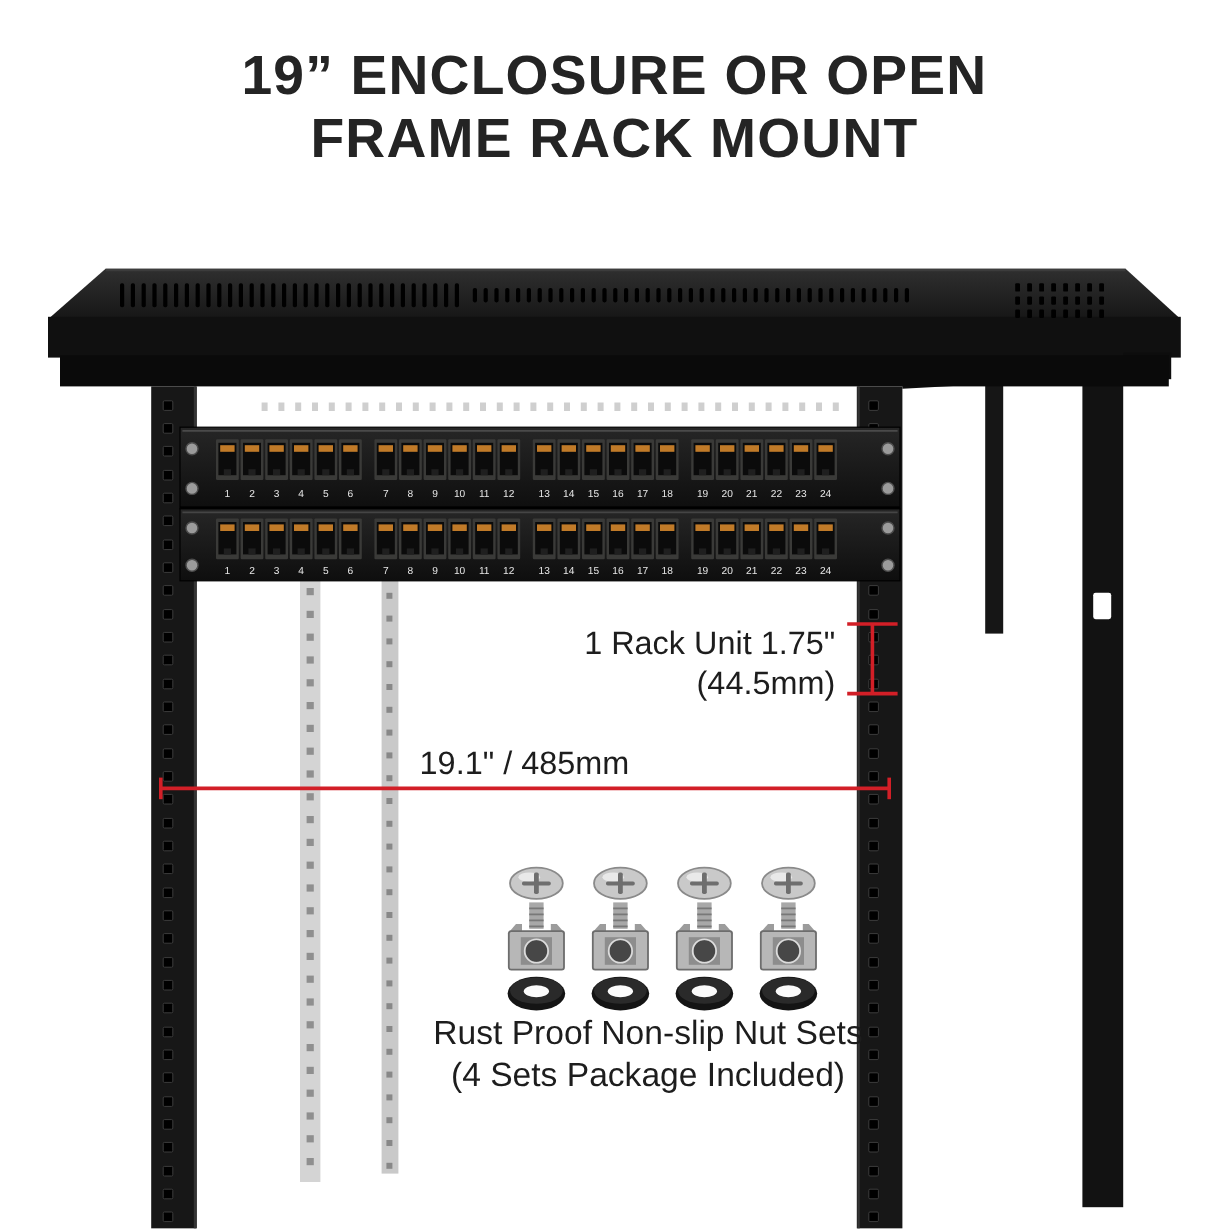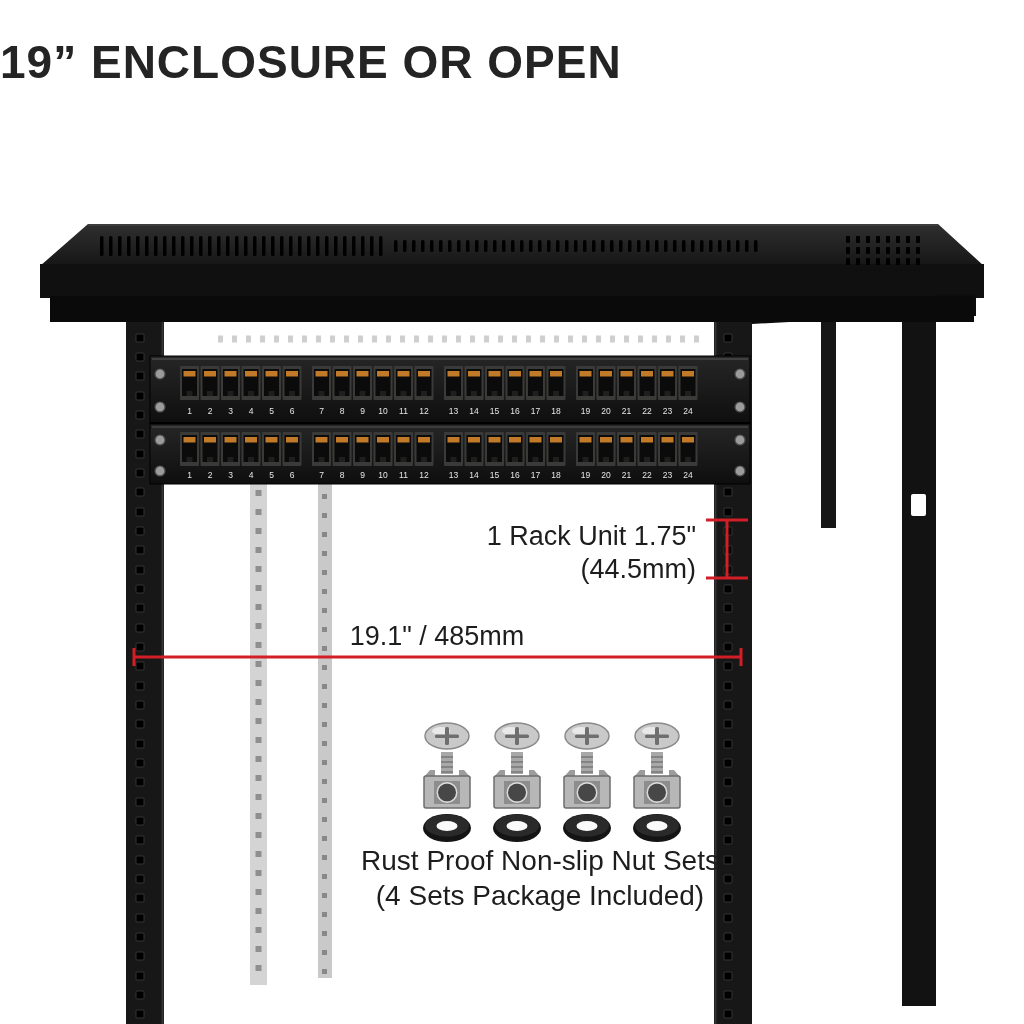--- a/index.html
+++ b/index.html
@@ -1,32 +1,33 @@
 <!DOCTYPE html>
 <html><head>
 <meta charset="utf-8">
 <style>
   html,body{margin:0;padding:0;background:#fff;}
   .stage{position:relative;width:1024px;height:1024px;background:#fff;overflow:hidden;
          font-family:"Liberation Sans",sans-serif;}
-  .title{position:absolute;top:36px;left:0;right:0;text-align:left;
+  .title{position:absolute;top:36px;left:0;right:0;text-align:center;
          font-weight:800;font-size:46px;line-height:1.16;color:#242424;letter-spacing:1px;}
   .scene{position:absolute;left:0;top:0;}
   svg text{font-family:"Liberation Sans",sans-serif;}
   .anno{font-size:27px;fill:#1d1d1d;}
   .caption{font-size:28px;fill:#1d1d1d;}
   .red-line line{stroke:#d21f27;stroke-width:3;}
 </style>
 </head>
 <body>
 
 <div class="stage">
 
   <div class="title">
     <div>19” ENCLOSURE OR OPEN</div>
+    <div>FRAME RACK MOUNT</div>
   </div>
 
   <svg id="rack-scene" class="scene" width="1024" height="1024" viewBox="0 0 1024 1024">
     <defs>
       <linearGradient id="capGrad" x1="0" y1="0" x2="0" y2="1">
         <stop offset="0" stop-color="#2f2f2f"></stop>
           <stop offset="1" stop-color="#161616"></stop>
       </linearGradient>
       <linearGradient id="panelGrad" x1="0" y1="0" x2="0" y2="1">
         <stop offset="0" stop-color="#262626"></stop>

